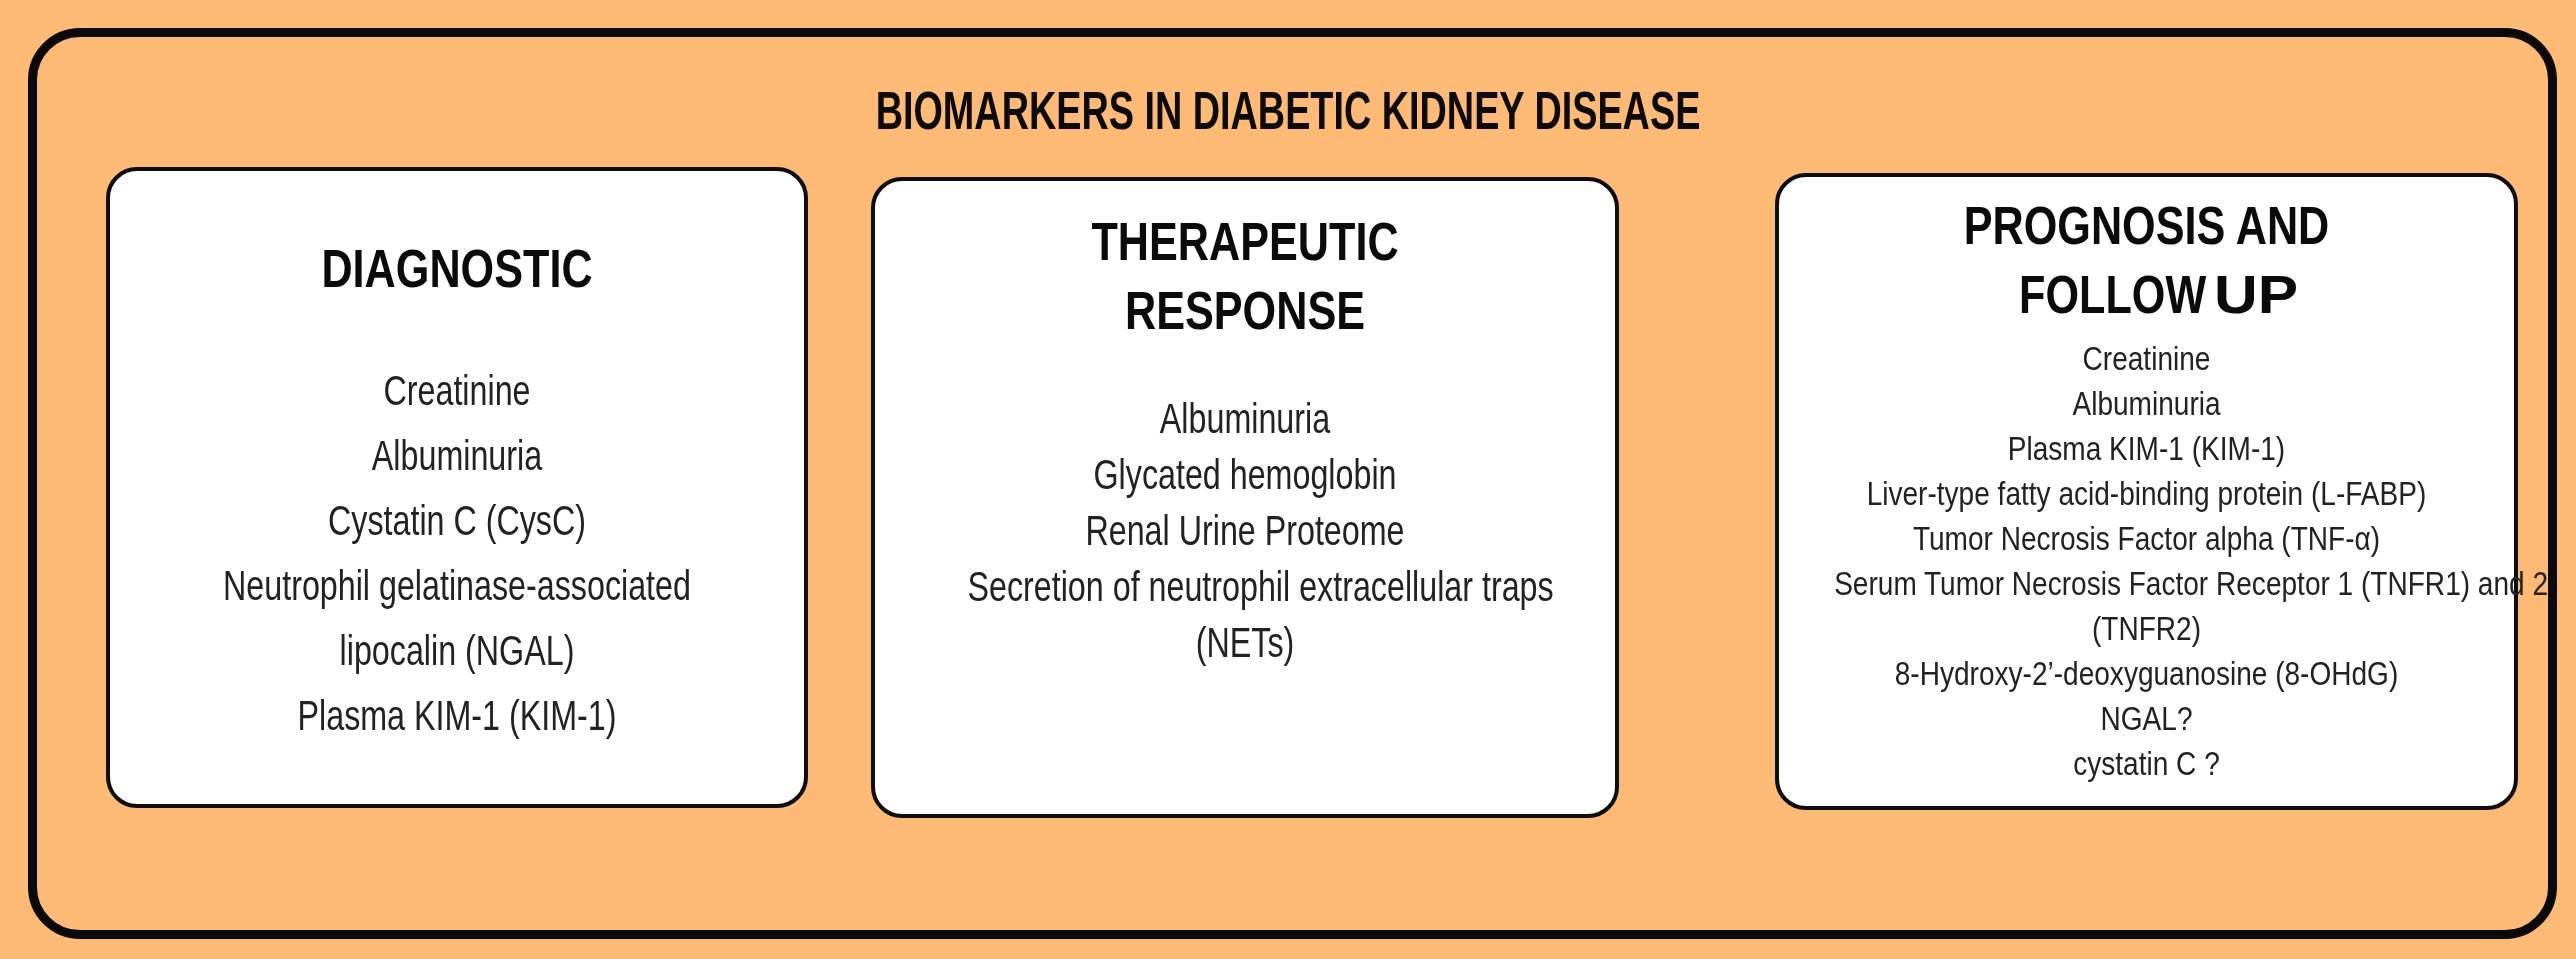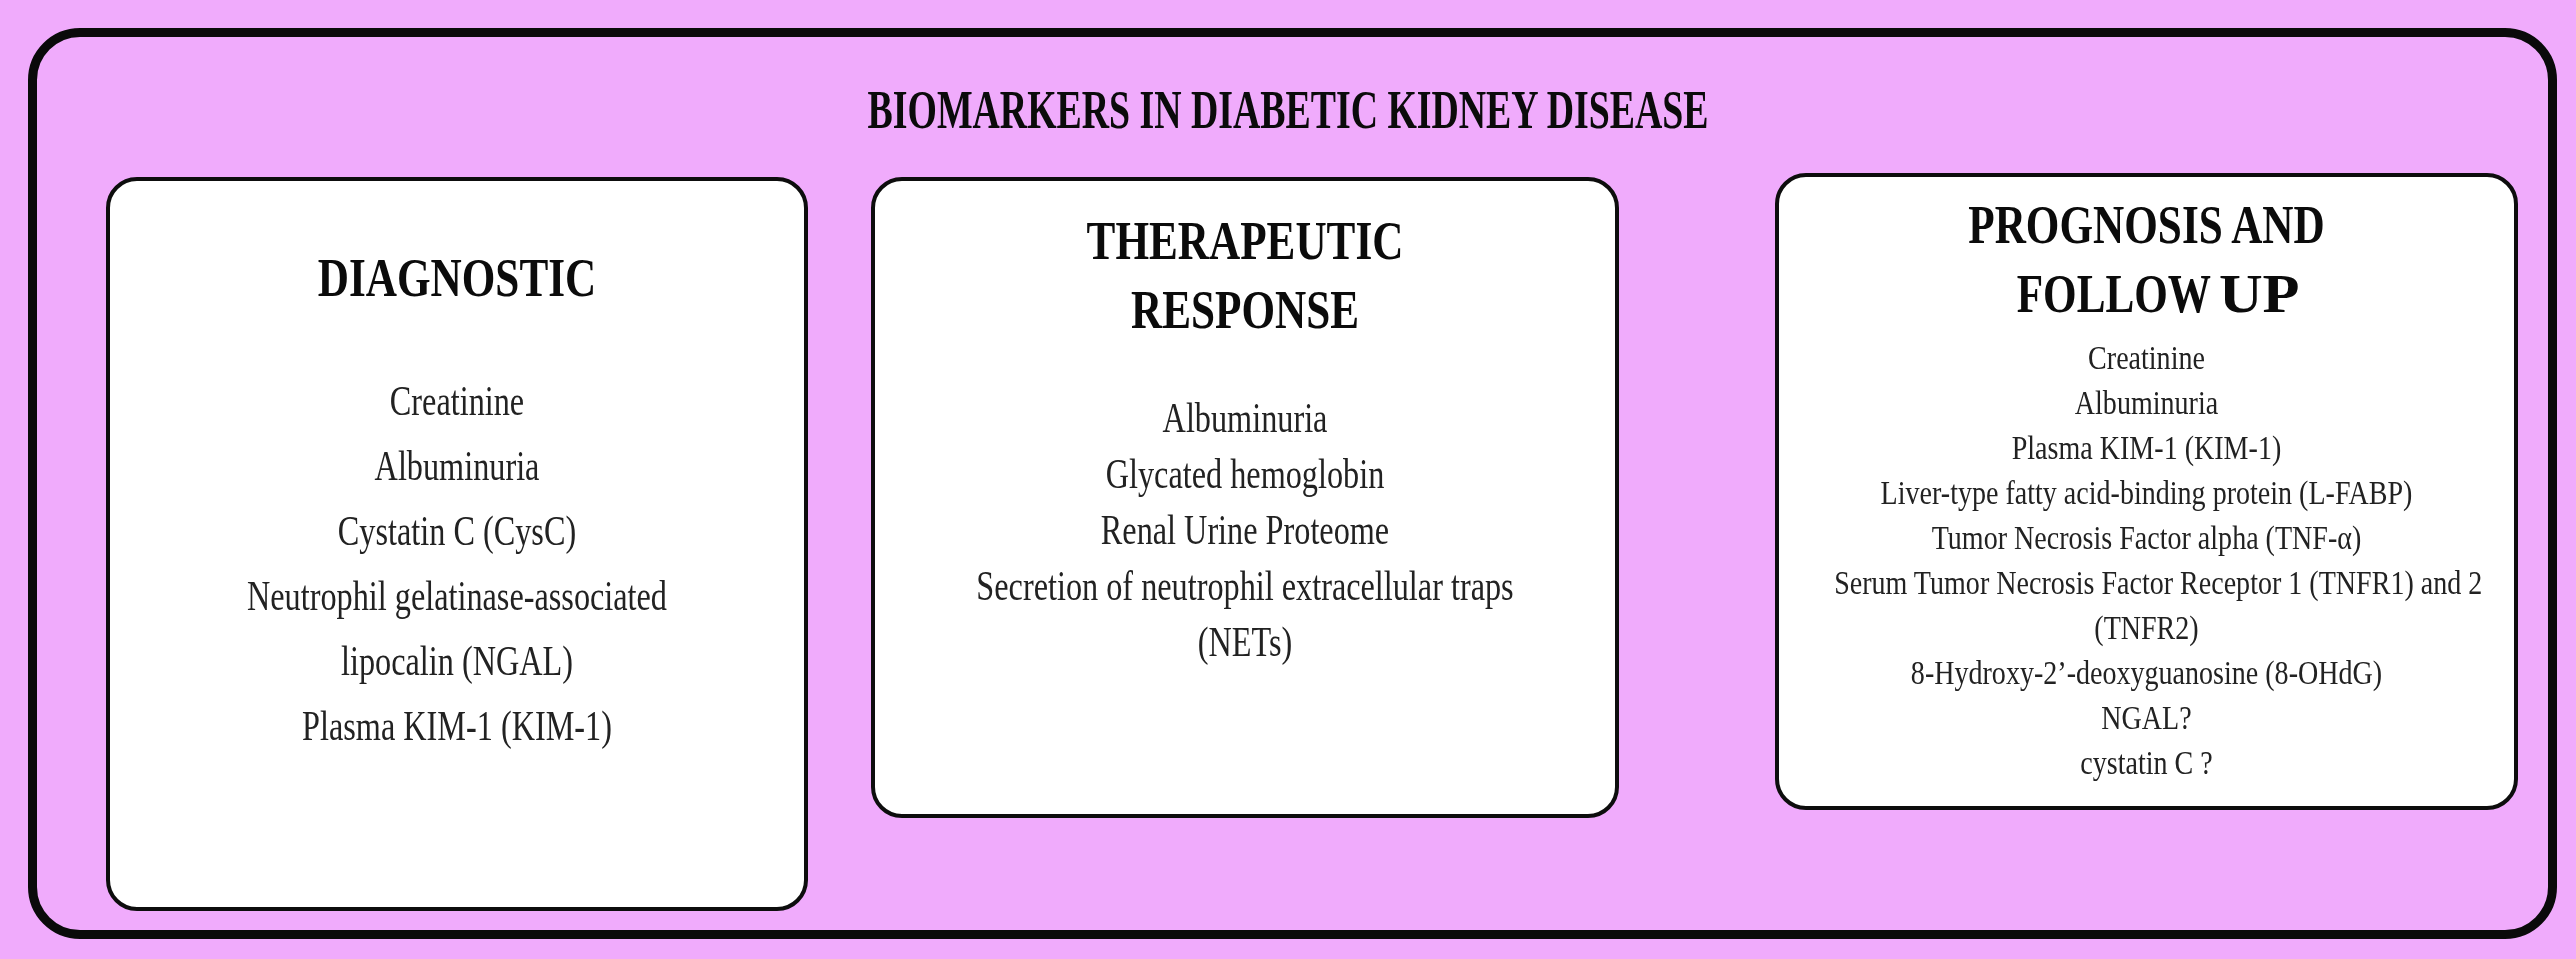--- a/index.html
+++ b/index.html
@@ -4,22 +4,22 @@
 <style>
   html, body {
     margin: 0;
     padding: 0;
     background: #ffffff;
   }
   .canvas {
     position: relative;
     width: 2576px;
     height: 959px;
-    background: #f0abfc;
-    font-family: Liberation Serif, serif;
+    background: #fdba74;
+    font-family: Liberation Sans, sans-serif;
     color: #1a1a1a;
     overflow: hidden;
   }
   .outer-frame {
     position: absolute;
     left: 27.5px;
     top: 27.5px;
     width: 2529px;
     height: 911px;
     border: 9px solid #0a0a0a;
@@ -39,21 +39,21 @@
     color: #0b0b0b;
     white-space: nowrap;
   }
   .box {
     position: absolute;
     box-sizing: border-box;
     border: 4.1px solid #0d0d0d;
     border-radius: 31px;
     background: #ffffff;
   }
-  .box1 { left: 106px;  top: 177px; width: 702px; height: 734px; }
+  .box1 { left: 106px;  top: 167px; width: 702px; height: 641px; }
   .box2 { left: 871px; top: 177px; width: 748px; height: 641px; }
   .box3 { left: 1743px; top: 173px; width: 743px; height: 637px; margin-left: 32px; }
 
   .box-title {
     position: absolute;
     left: 0;
     width: 100%;
     margin: 0;
     text-align: center;
     font-size: 54px;

